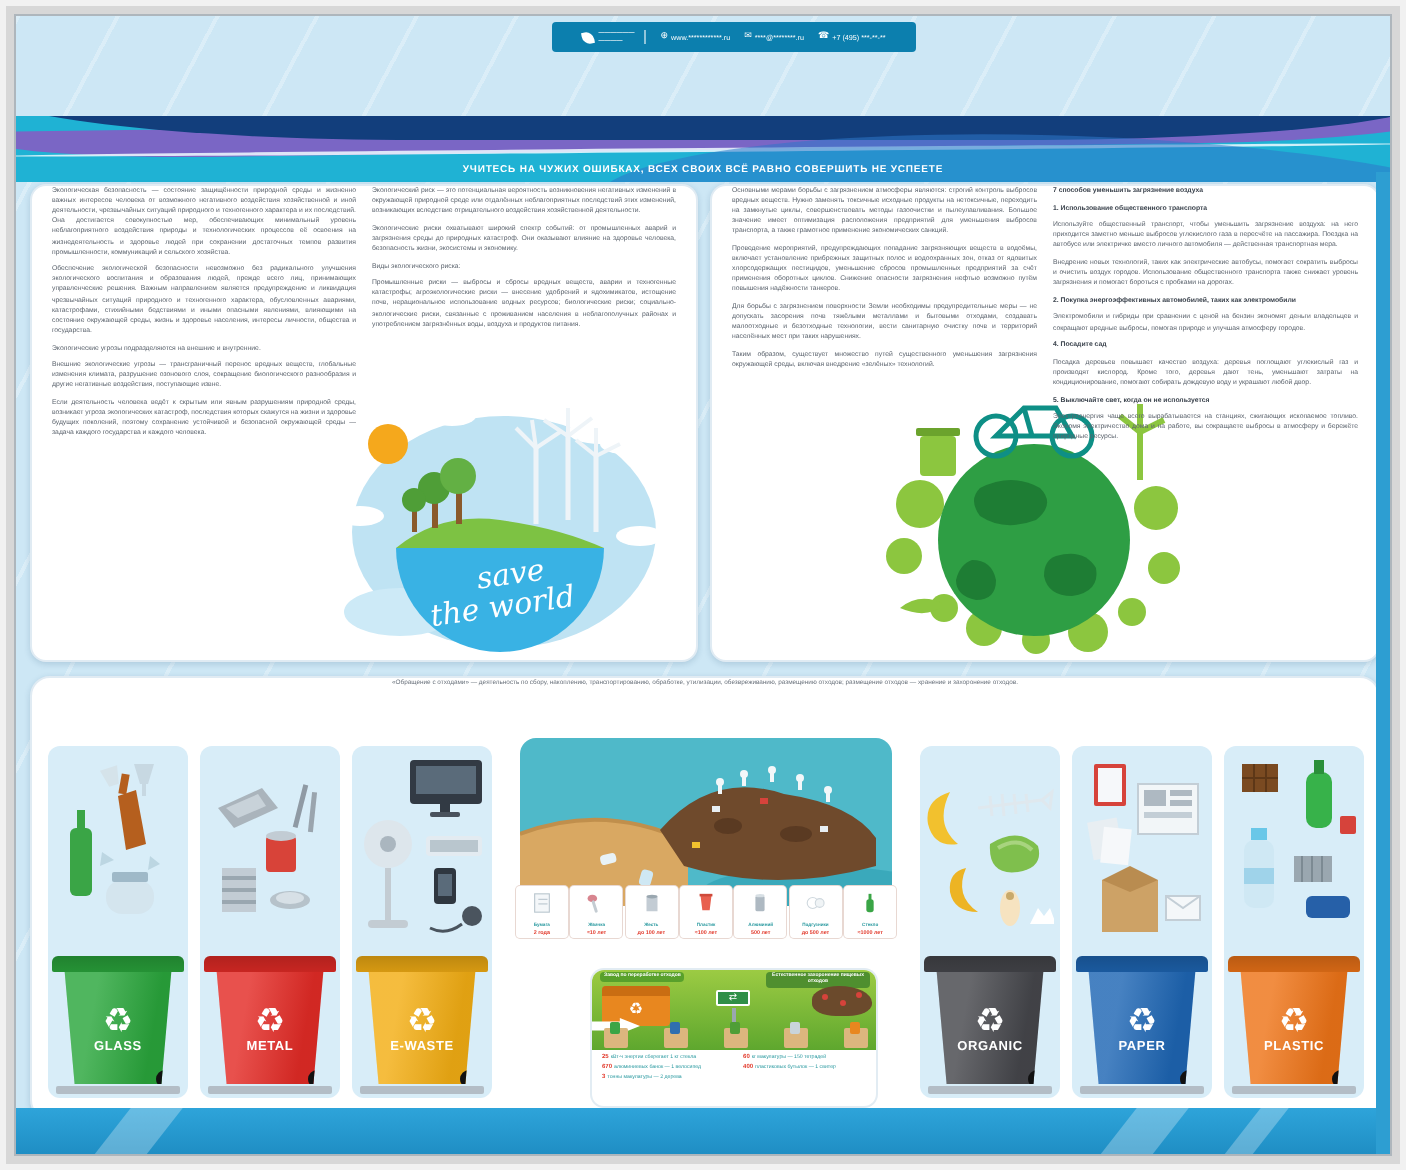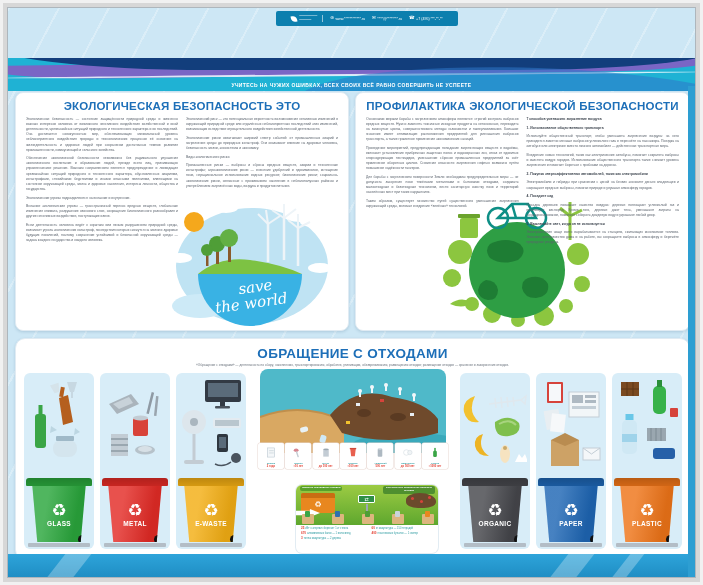--- a/index.html
+++ b/index.html
@@ -125,21 +125,20 @@
 
     <div class="waveband">
       <div class="w-purple"></div>
       <div class="w-navy"></div>
       <div class="w-white"></div>
       <div class="w-swoosh"></div>
       <div class="motto">УЧИТЕСЬ НА ЧУЖИХ ОШИБКАХ, ВСЕХ СВОИХ ВСЁ РАВНО СОВЕРШИТЬ НЕ УСПЕЕТЕ</div>
     </div>
 
     <section class="panel pleft">
-      <div class="ptitle">ЭКОЛОГИЧЕСКАЯ БЕЗОПАСНОСТЬ ЭТО</div>
       <div class="pcols">
         <div class="pcol">
           <p>Экологическая безопасность — состояние защищённости природной среды и жизненно важных интересов человека от возможного негативного воздействия хозяйственной и иной деятельности, чрезвычайных ситуаций природного и техногенного характера и их последствий. Она достигается совокупностью мер, обеспечивающих минимальный уровень неблагоприятного воздействия природы и технологических процессов её освоения на жизнедеятельность и здоровье людей при сохранении достаточных темпов развития промышленности, коммуникаций и сельского хозяйства.</p>
           <p>Обеспечение экологической безопасности невозможно без радикального улучшения экологического воспитания и образования людей, прежде всего лиц, принимающих управленческие решения. Важным направлением является предупреждение и ликвидация чрезвычайных ситуаций природного и техногенного характера, обусловленных авариями, катастрофами, стихийными бедствиями и иными опасными явлениями, влияющими на состояние окружающей среды, жизнь и здоровье населения, интересы личности, общества и государства.</p>
           <p>Экологические угрозы подразделяются на внешние и внутренние.</p>
           <p>Внешние экологические угрозы — трансграничный перенос вредных веществ, глобальные изменения климата, разрушение озонового слоя, сокращение биологического разнообразия и другие негативные воздействия, поступающие извне.</p>
           <p>Если деятельность человека ведёт к скрытым или явным разрушениям природной среды, возникает угроза экологических катастроф, последствия которых скажутся на жизни и здоровье будущих поколений, поэтому сохранение устойчивой и безопасной окружающей среды — задача каждого государства и каждого человека.</p>
         </div>
         <div class="pcol">
           <p>Экологический риск — это потенциальная вероятность возникновения негативных изменений в окружающей природной среде или отдалённых неблагоприятных последствий этих изменений, возникающих вследствие отрицательного воздействия хозяйственной деятельности.</p>
@@ -185,21 +184,20 @@
               <line x1="138" y1="32" x2="150" y2="26"></line>
               <line x1="138" y1="32" x2="138" y2="18"></line>
           </g>
         </g>
         <text x="96" y="96" text-anchor="middle" fill="#ffffff" font-size="15" font-style="italic" font-family="DejaVu Serif, serif" transform="rotate(-8 96 96)">save</text>
         <text x="92" y="112" text-anchor="middle" fill="#ffffff" font-size="15" font-style="italic" font-family="DejaVu Serif, serif" transform="rotate(-8 92 112)">the world</text>
       </svg>
     </section>
 
     <section class="panel pright">
-      <div class="ptitle">ПРОФИЛАКТИКА ЭКОЛОГИЧЕСКОЙ БЕЗОПАСНОСТИ</div>
       <div class="pcols">
         <div class="pcol">
           <p>Основными мерами борьбы с загрязнением атмосферы являются: строгий контроль выбросов вредных веществ. Нужно заменять токсичные исходные продукты на нетоксичные, переходить на замкнутые циклы, совершенствовать методы газоочистки и пылеулавливания. Большое значение имеет оптимизация расположения предприятий для уменьшения выбросов транспорта, а также грамотное применение экономических санкций.</p>
           <p>Проведение мероприятий, предупреждающих попадание загрязняющих веществ в водоёмы, включает установление прибрежных защитных полос и водоохранных зон, отказ от ядовитых хлорсодержащих пестицидов, уменьшение сбросов промышленных предприятий за счёт применения оборотных циклов. Снижение опасности загрязнения нефтью возможно путём повышения надёжности танкеров.</p>
           <p>Для борьбы с загрязнением поверхности Земли необходимы предупредительные меры — не допускать засорения почв тяжёлыми металлами и бытовыми отходами, создавать малоотходные и безотходные технологии, вести санитарную очистку почв и территорий населённых мест при таких нарушениях.</p>
           <p>Таким образом, существует множество путей существенного уменьшения загрязнения окружающей среды, включая внедрение «зелёных» технологий.</p>
         </div>
         <div class="pcol">
           <p class="h">7 способов уменьшить загрязнение воздуха</p>
           <p class="h">1. Использование общественного транспорта</p>
@@ -246,21 +244,20 @@
         </g>
         <g>
           <rect x="28" y="26" width="18" height="20" rx="2" fill="#8cc63f"></rect>
           <rect x="26" y="22" width="22" height="4" rx="1" fill="#6ba32d"></rect>
         </g>
         <path d="M18 112 q10 -8 22 -2 q-8 8 -22 2z" fill="#8cc63f"></path>
       </svg>
     </section>
 
     <section class="waste">
-      <div class="wtitle">ОБРАЩЕНИЕ С ОТХОДАМИ</div>
       <div class="wdef">«Обращение с отходами» — деятельность по сбору, накоплению, транспортированию, обработке, утилизации, обезвреживанию, размещению отходов; размещение отходов — хранение и захоронение отходов.</div>
 
       <div class="strip" style="left:8px">
         <svg class="items" width="64" height="96" viewBox="0 0 64 96">
           <path d="M40 4 h10 l-3 10 h-4 z" fill="#c7d8e2"></path>
             <rect x="44" y="14" width="2" height="6" fill="#c7d8e2"></rect>
           <path d="M24 6 h9 l-2 9 h-5 z" fill="#d5e3ea" transform="rotate(-18 28 10)"></path>
           <rect x="8" y="36" width="11" height="34" rx="3" fill="#3aa546"></rect>
             <rect x="11.5" y="27" width="4" height="10" fill="#3aa546"></rect>
           <polygon points="32,20 41,17 46,44 36,47" fill="#b55f1e"></polygon>

